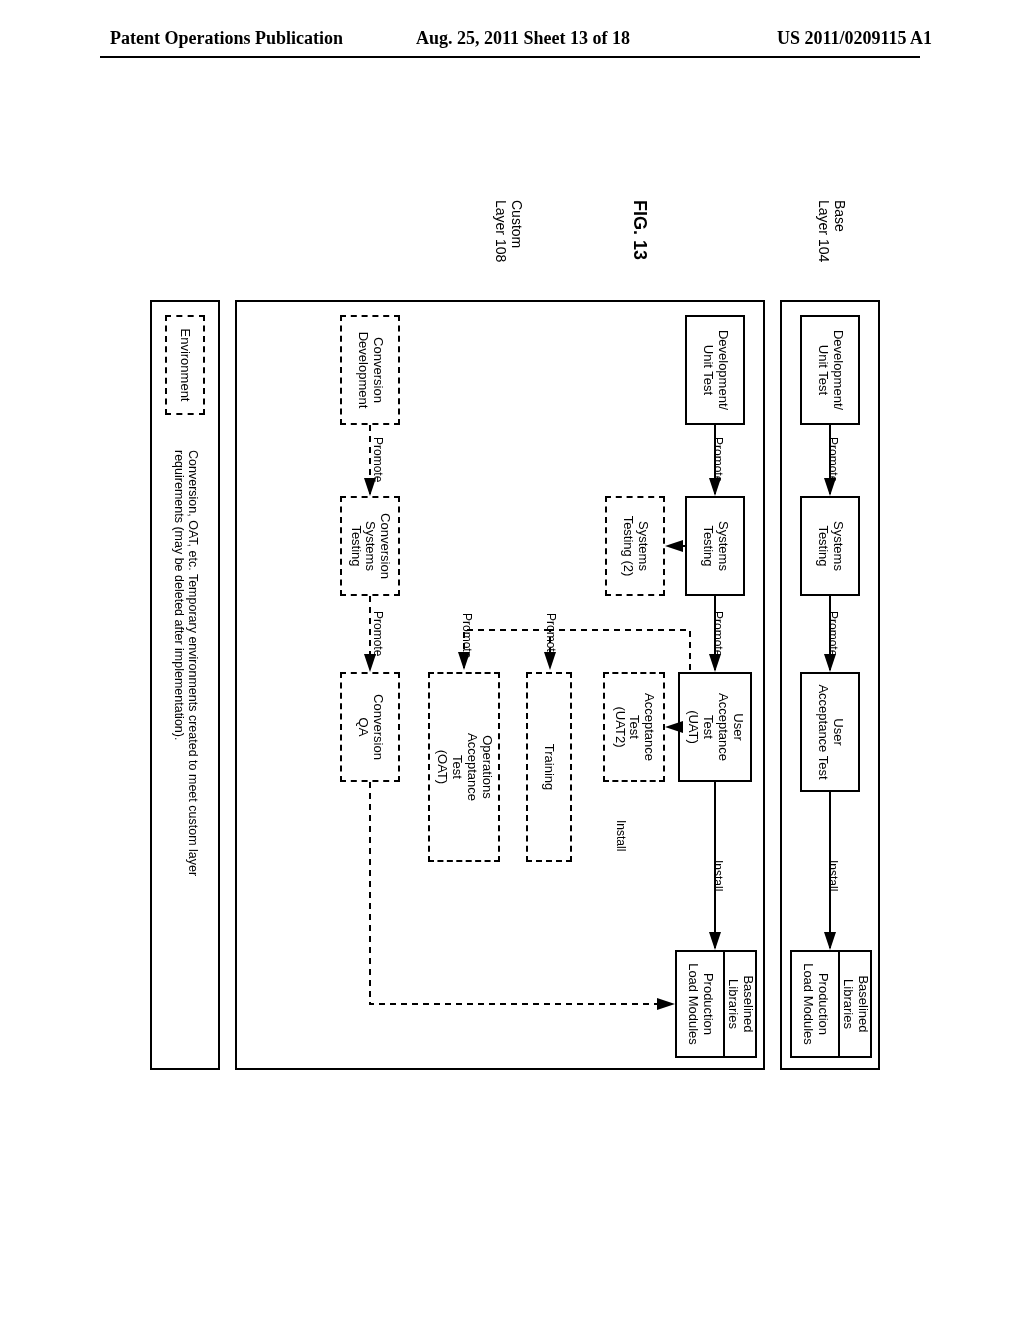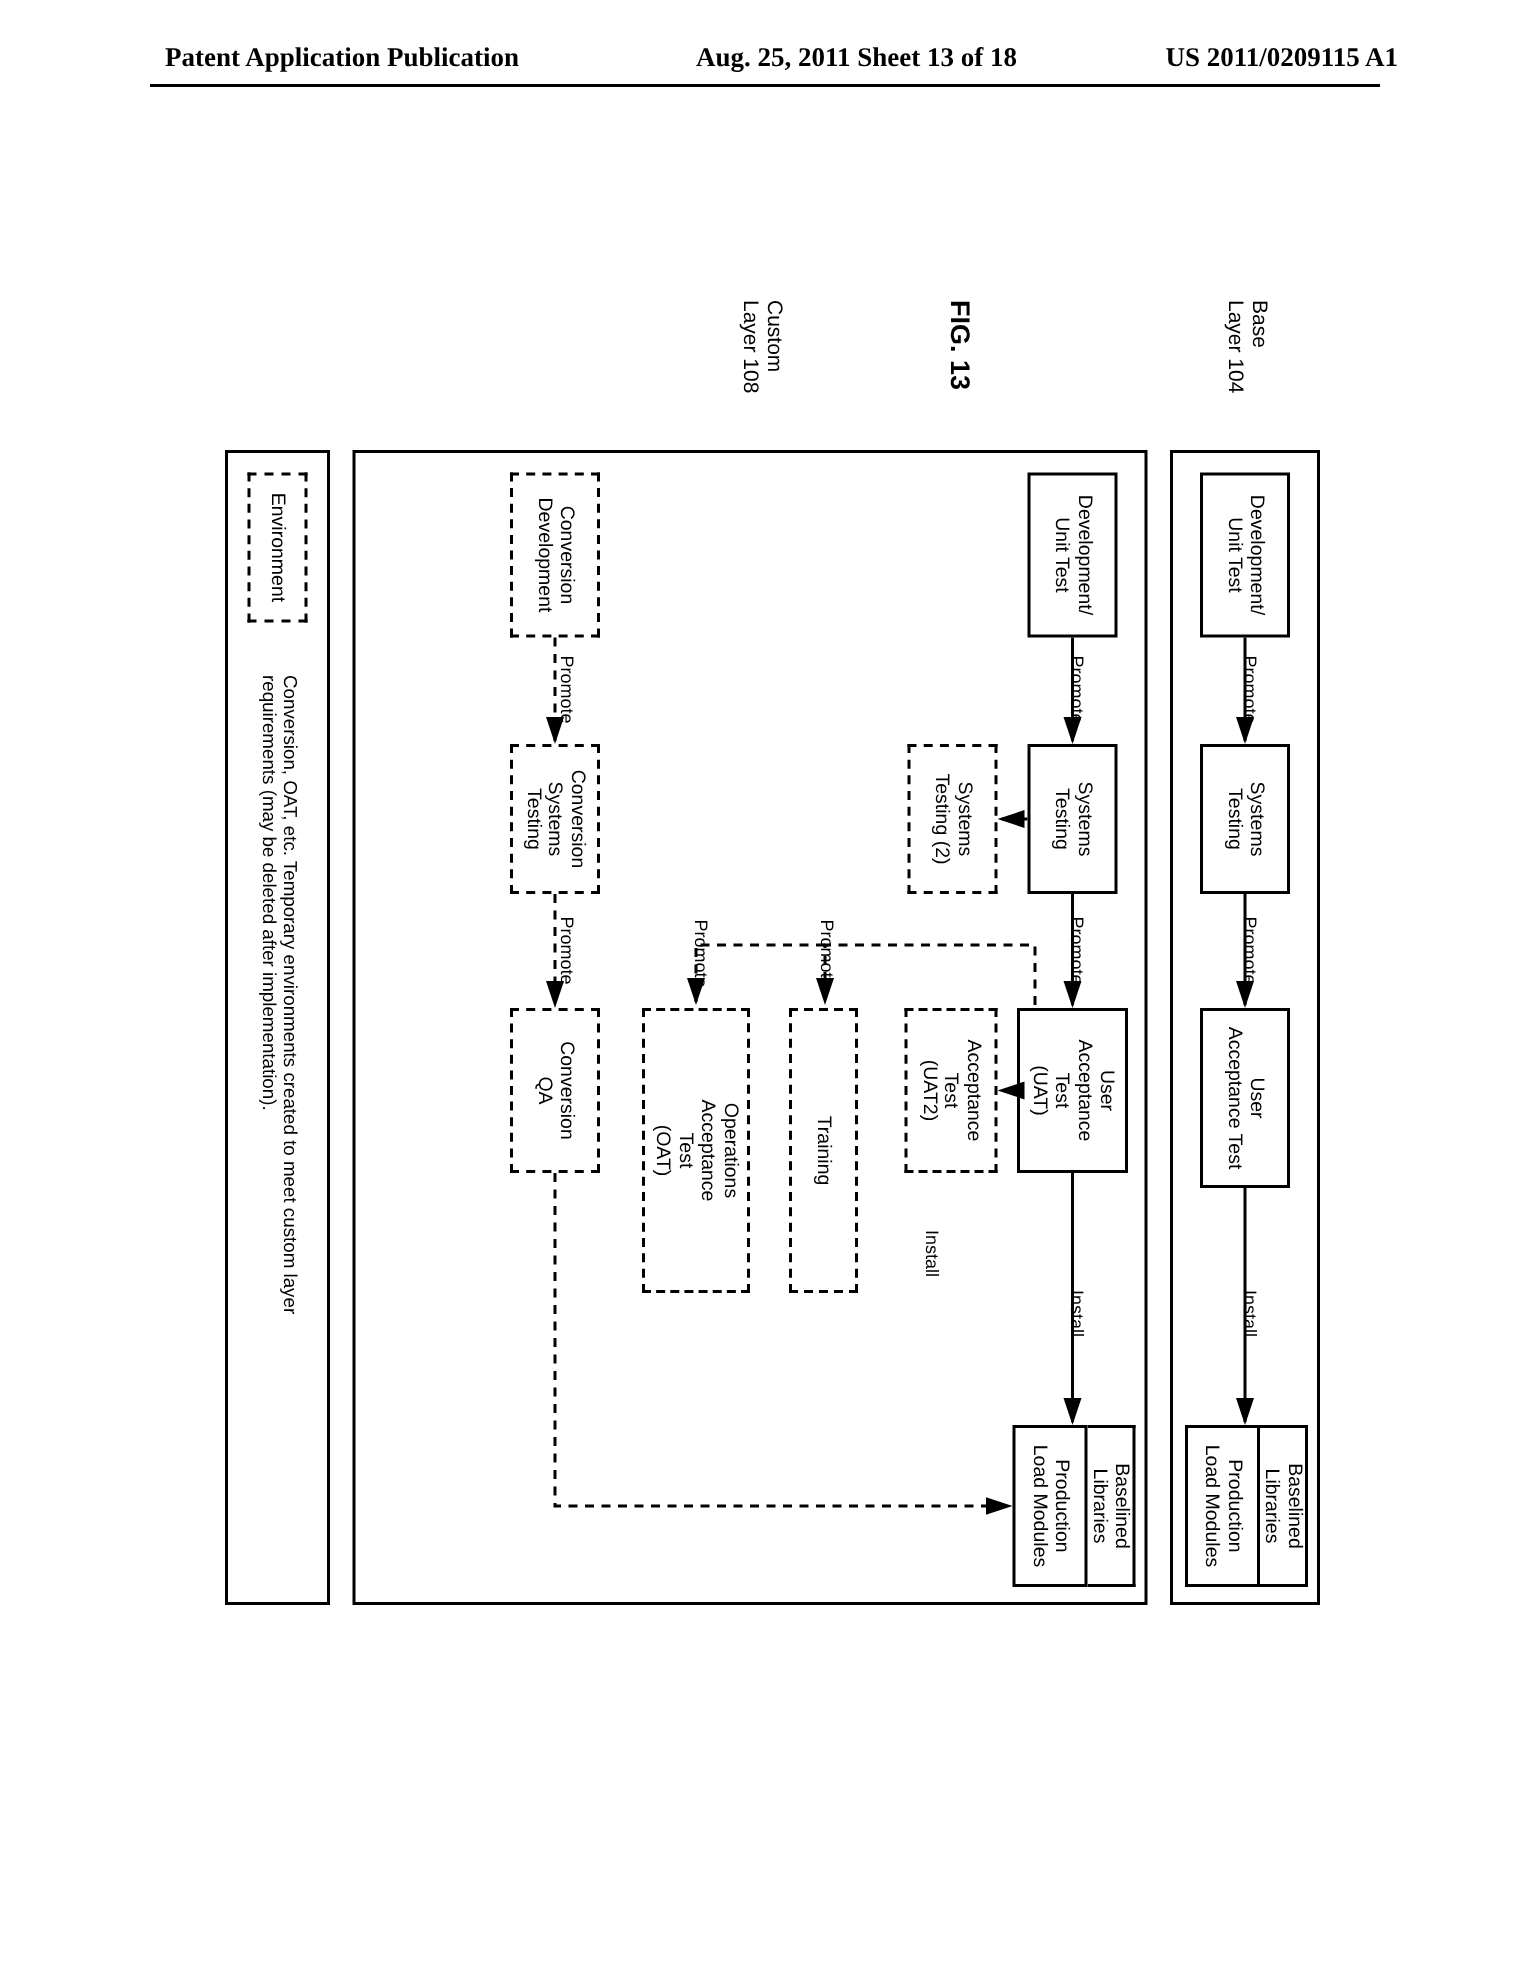--- a/index.html
+++ b/index.html
@@ -12,21 +12,21 @@
   }
   .page-header {
     position: absolute;
     top: 28px;
     left: 0;
     width: 100%;
     font-weight: bold;
     font-size: 18px;
   }
   .ph-left { position: absolute; left: 110px; }
-  .ph-center { position: absolute; left: 464px; }
+  .ph-center { position: absolute; left: 416px; }
   .ph-right { position: absolute; right: 92px; }
   .hr { position: absolute; top: 56px; left: 100px; width: 820px; border-top: 2px solid #000; }
 
   
   .diagram-slot {
     position: absolute;
     left: 130px;
     top: 200px;
     width: 760px;
     height: 910px;
@@ -90,21 +90,21 @@
     pointer-events: none;
   }
   .legend-note {
     font-size: 12.5px;
   }
 </style>
 </head>
 <body>
 
 <div class="page-header">
-  <span class="ph-left">Patent Application Publication</span>
+  <span class="ph-left">Patent Operations Publication</span>
   <span class="ph-center">Aug. 25, 2011  Sheet 13 of 18</span>
   <span class="ph-right">US 2011/0209115 A1</span>
 </div>
 <div class="hr"></div>
 
 <div class="diagram-slot">
   <div class="diagram">
 
     <div class="layer-label" style="left:0px; top:42px; white-space:pre;">Base
 Layer 104</div>

